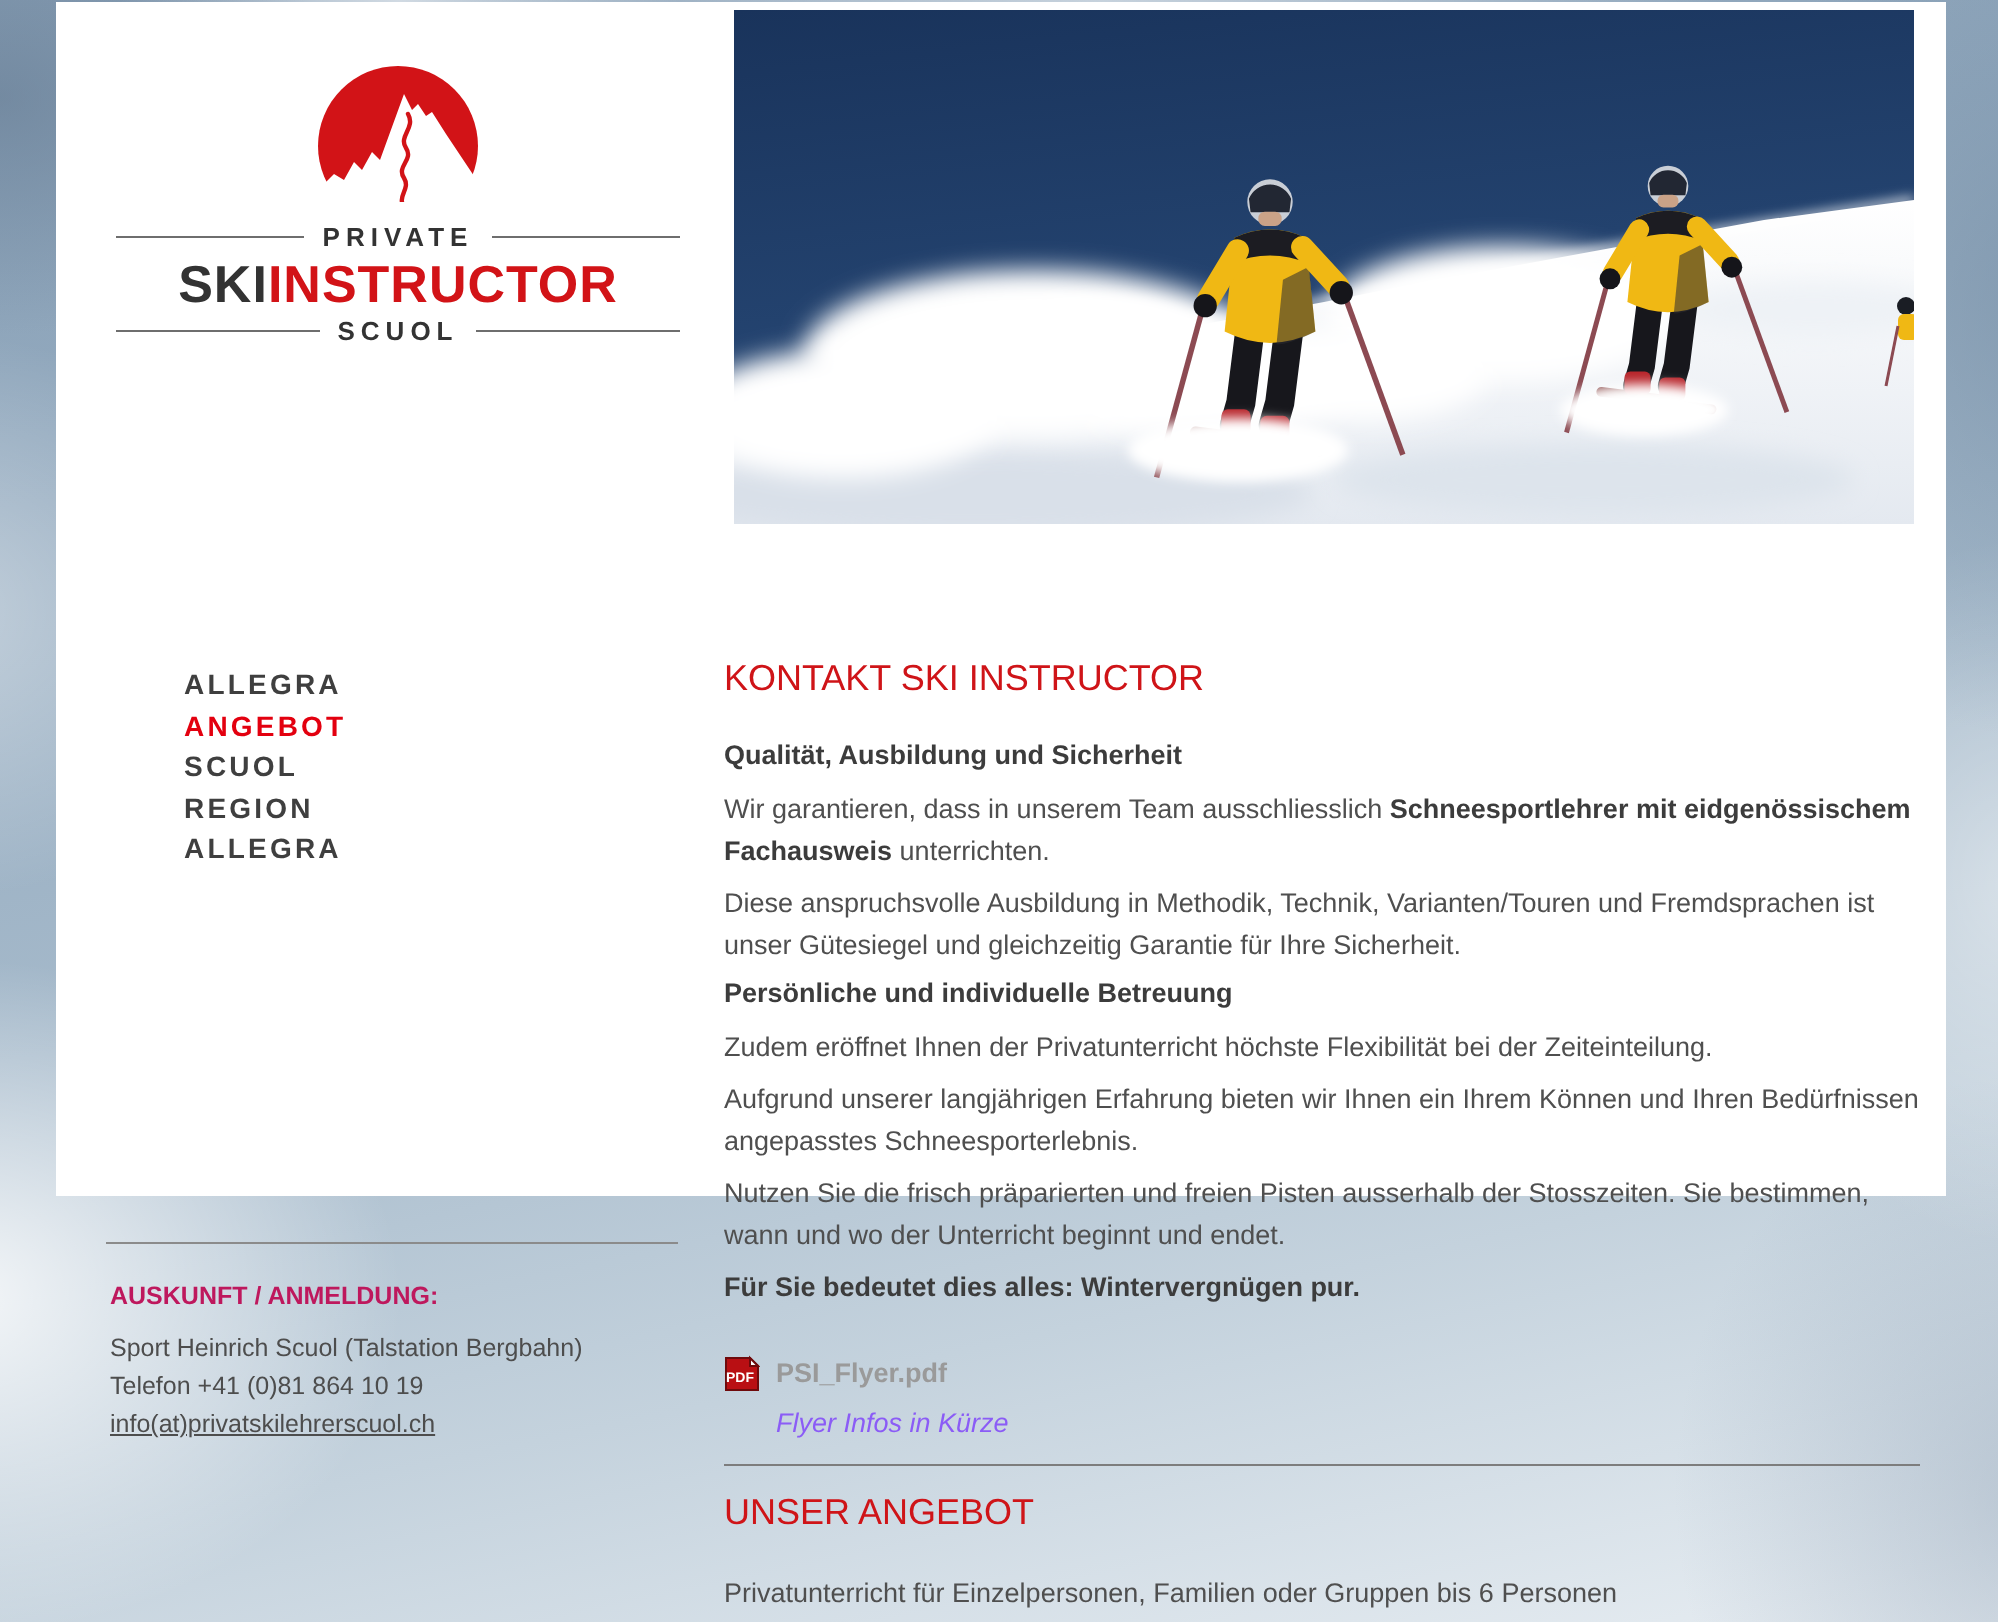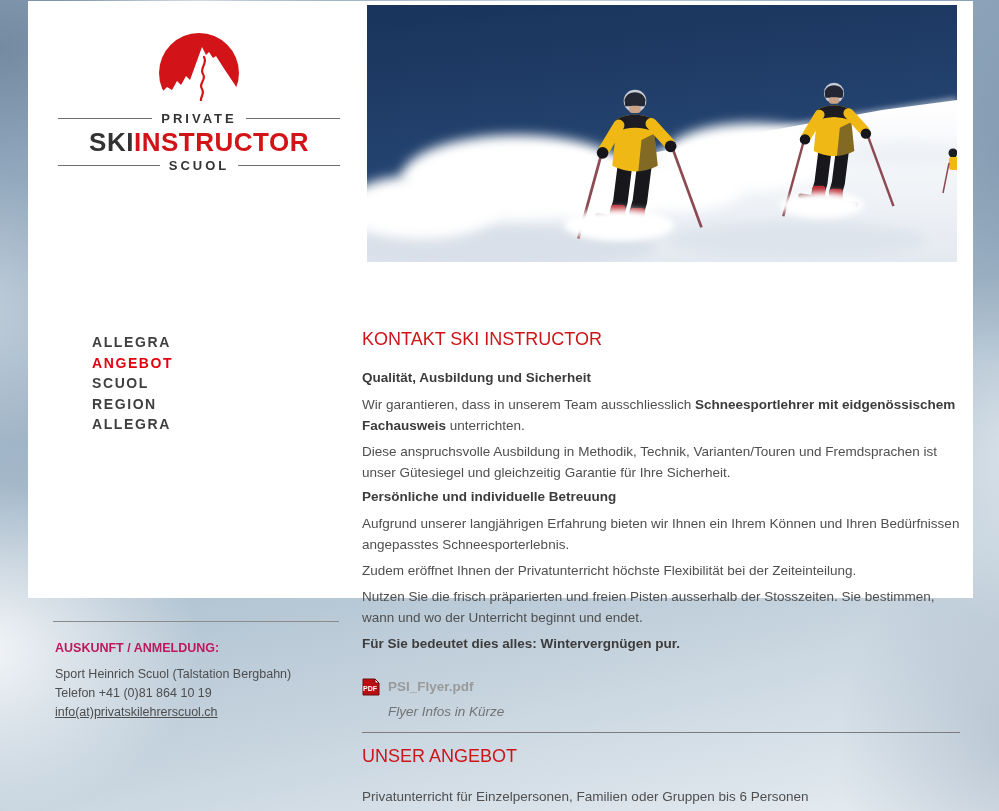--- a/index.html
+++ b/index.html
@@ -45,21 +45,21 @@
   
   .main{position:absolute;left:334px;top:329px;width:598px;color:#4f4f4f;font-size:13.5px;line-height:21px;}
   .main h1{font-size:18px;line-height:19px;font-weight:400;color:#cf1418;margin:0 0 20px;}
   .main h2{font-size:18px;line-height:19px;font-weight:400;color:#cf1418;margin:0 0 20px;}
   .main h3{font-size:13.5px;line-height:17px;font-weight:bold;color:#3c3c3c;margin:0 0 8px;}
   .main p{margin:0 0 5px;}
   .main b{color:#3c3c3c;}
   .main .bold-line{font-weight:bold;color:#3c3c3c;}
   .pdf-row{display:flex;align-items:center;gap:8px;margin-top:22px;cursor:pointer;}
   .pdf-name{font-weight:bold;color:#9a9a9a;}
-  .pdf-caption{font-style:italic;color:#737373;margin:4px 0 0 26px;}
+  .pdf-caption{font-style:italic;color:#8b5cf6;margin:4px 0 0 26px;}
   .main hr{border:none;border-top:1px solid #7d7d7d;margin:10px 0 14px;}
 </style>
 </head>
 <body>
 
 <div class="page">
 
   <div class="logo">
     <svg class="logo-emblem" width="100" height="70" viewBox="0 0 100 70">
       <defs>
@@ -174,22 +174,22 @@
   </div>
 
   <div class="main">
     <h1>KONTAKT SKI INSTRUCTOR</h1>
 
     <h3>Qualität, Ausbildung und Sicherheit</h3>
     <p><span>Wir garantieren, dass in unserem Team ausschliesslich </span><b>Schneesportlehrer mit eidgenössischem Fachausweis</b><span> unterrichten.</span></p>
     <p>Diese anspruchsvolle Ausbildung in Methodik, Technik, Varianten/Touren und Fremdsprachen ist unser Gütesiegel und gleichzeitig Garantie für Ihre Sicherheit.</p>
 
     <h3>Persönliche und individuelle Betreuung</h3>
+    <p>Zudem eröffnet Ihnen der Privatunterricht höchste Flexibilität bei der Zeiteinteilung.</p>
     <p>Aufgrund unserer langjährigen Erfahrung bieten wir Ihnen ein Ihrem Können und Ihren Bedürfnissen angepasstes Schneesporterlebnis.</p>
-    <p>Zudem eröffnet Ihnen der Privatunterricht höchste Flexibilität bei der Zeiteinteilung.</p>
     <p>Nutzen Sie die frisch präparierten und freien Pisten ausserhalb der Stosszeiten. Sie bestimmen, wann und wo der Unterricht beginnt und endet.</p>
     <p class="bold-line">Für Sie bedeutet dies alles: Wintervergnügen pur.</p>
 
     <div class="pdf-row">
       <svg width="18" height="20" viewBox="0 0 18 20">
         <path d="M1,2 L13,2 L17,6 L17,18 L1,18 Z" fill="#b90f13" stroke="#6e0a0c" stroke-width="1"></path>
         <path d="M13,2 L13,6 L17,6 Z" fill="#ffffff" stroke="#6e0a0c" stroke-width="1"></path>
         <text x="8" y="14" text-anchor="middle" font-size="7" font-weight="bold" fill="#ffffff" font-family="Liberation Sans, sans-serif">PDF</text>
       </svg>
       <span class="pdf-name">PSI_Flyer.pdf</span>

